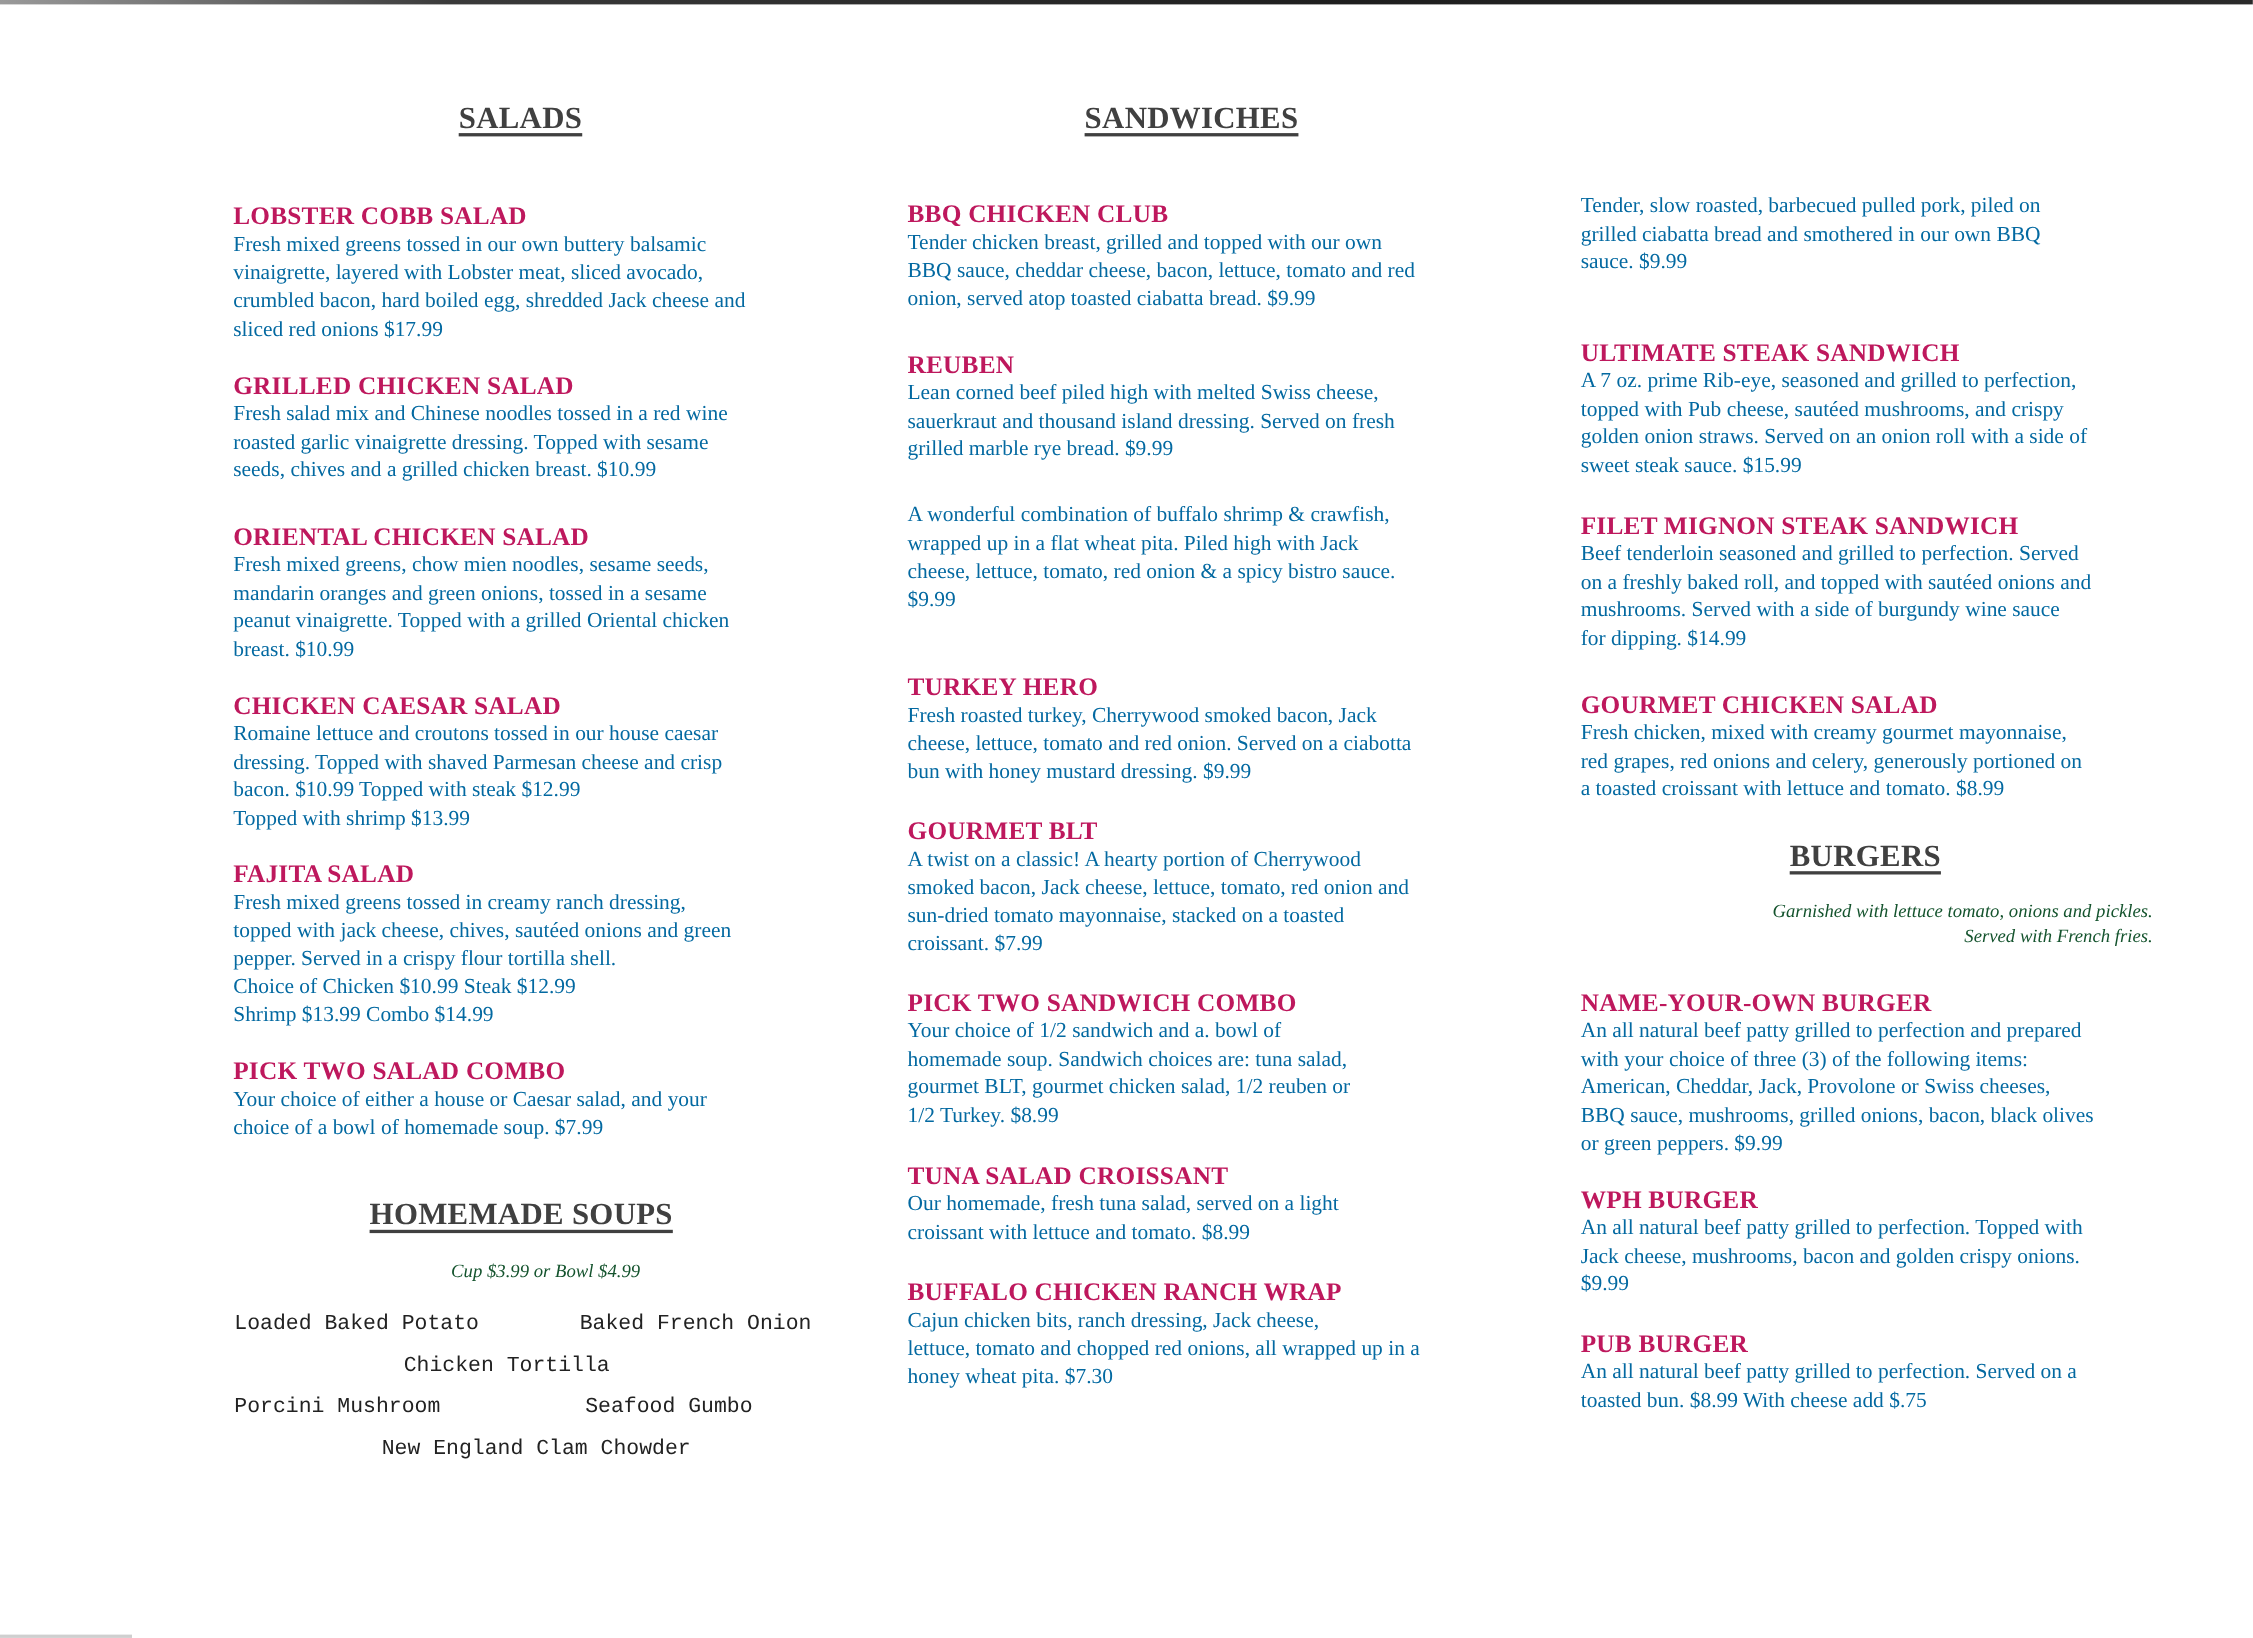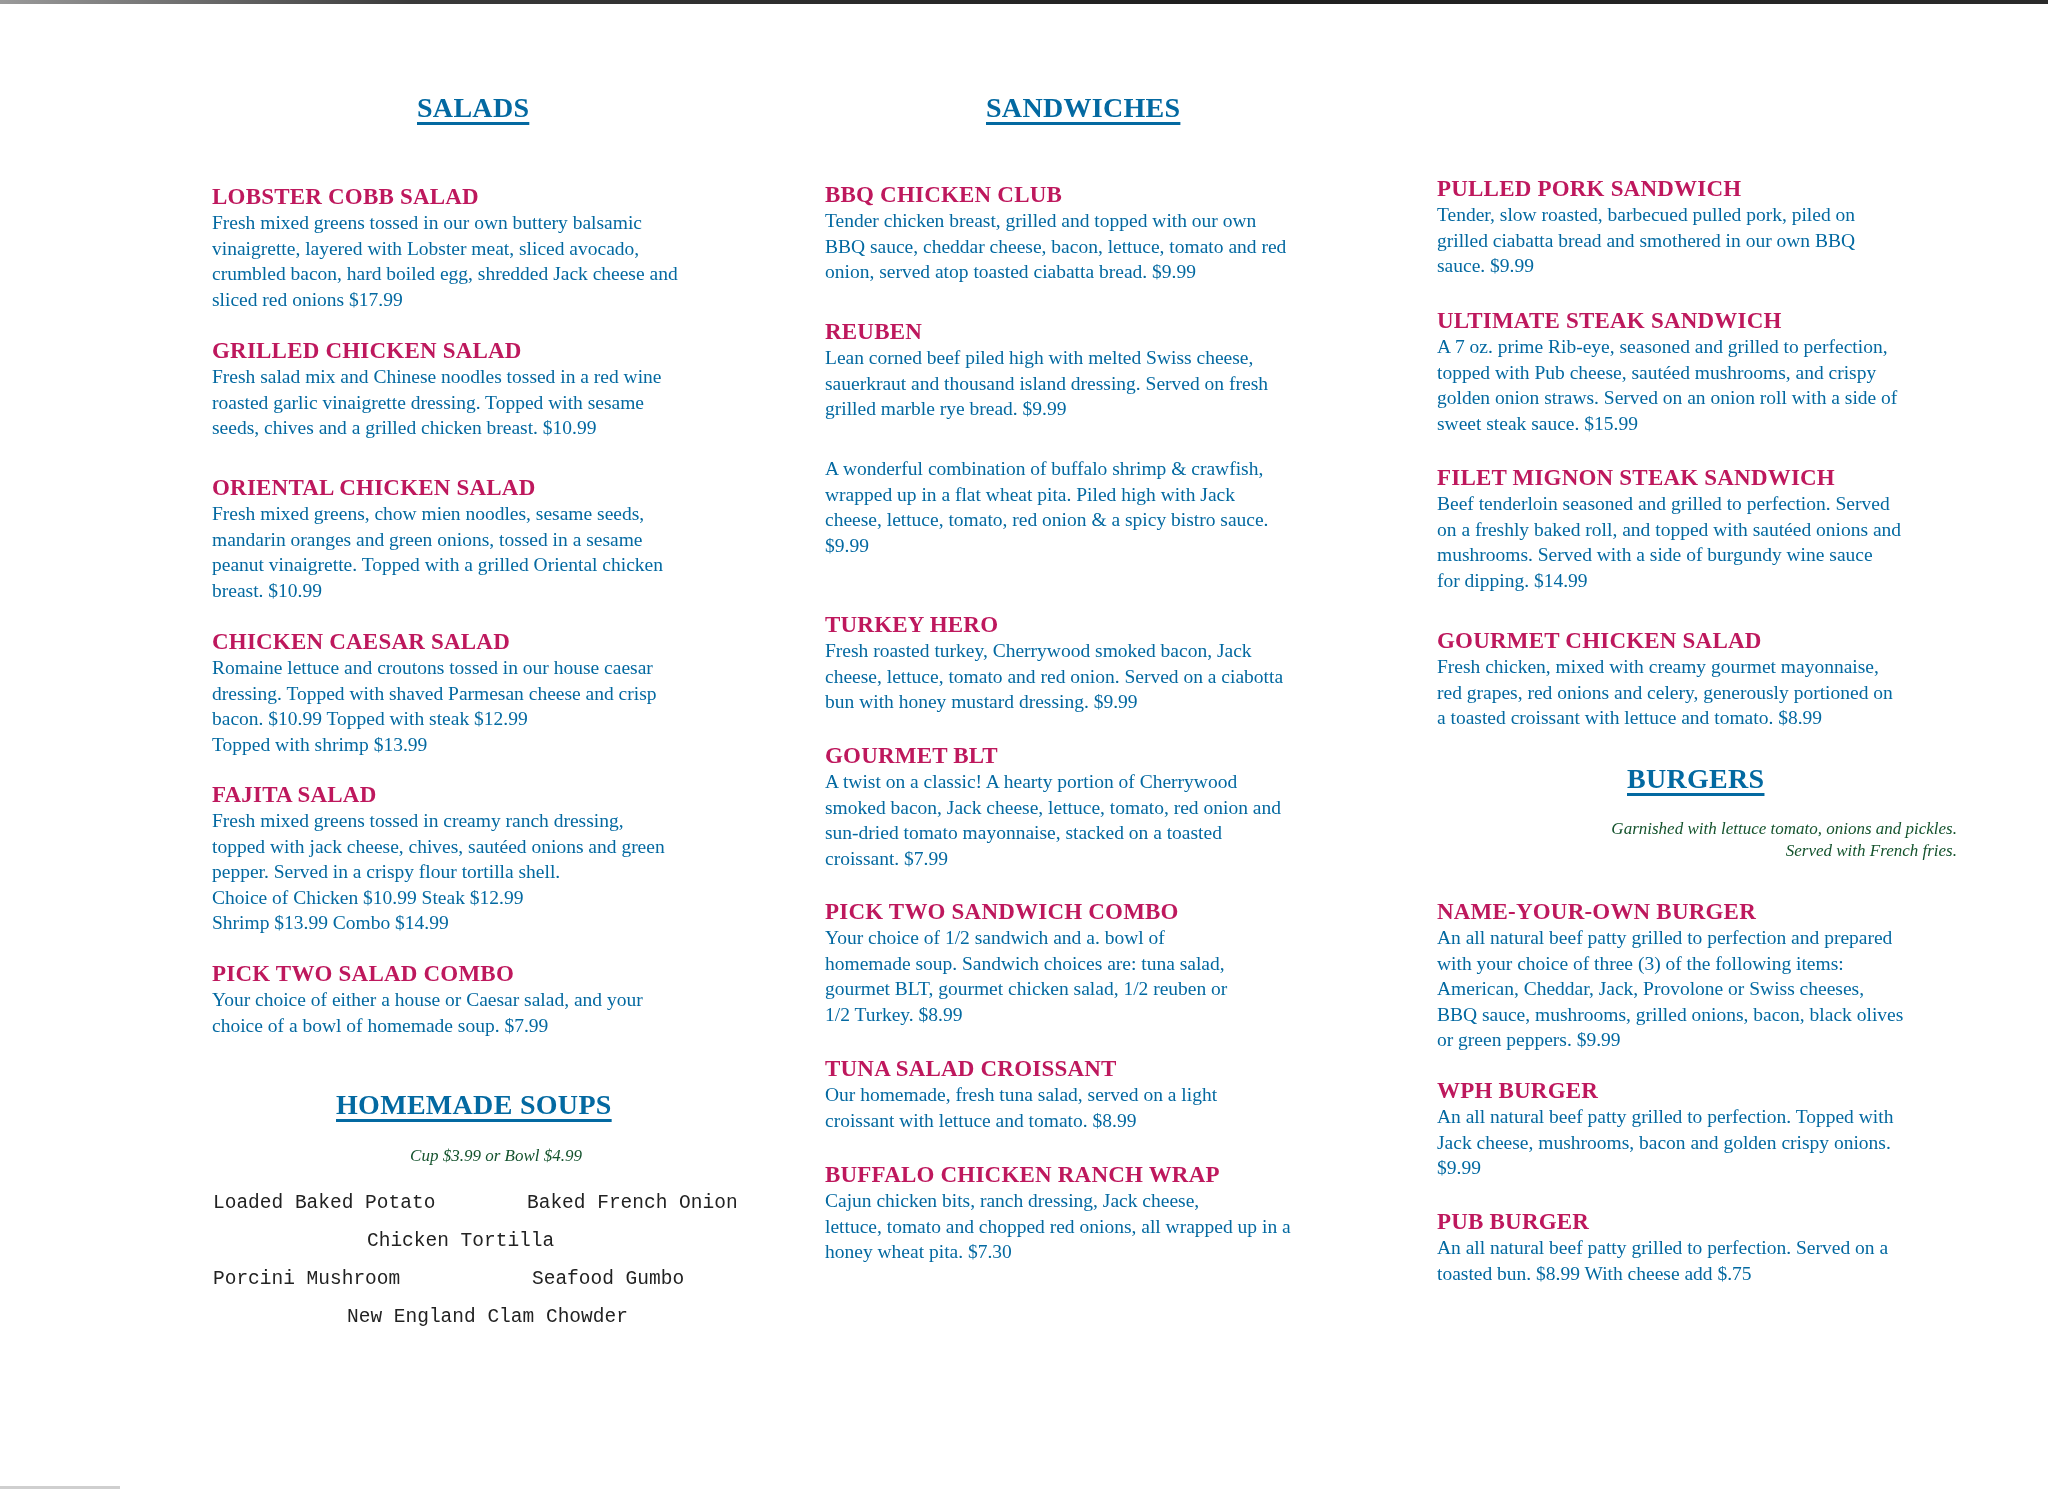--- a/index.html
+++ b/index.html
@@ -9,21 +9,21 @@
     font-family: "Liberation Serif", "DejaVu Serif", serif;
   }
   .scan-top {
     position: absolute; left: 0; top: 0; width: 2048px; height: 4px;
     background: linear-gradient(to right, #9a9a9a 0%, #3a3a3a 20%, #1e1e1e 60%, #2a2a2a 100%);
   }
   .scan-bottom {
     position: absolute; left: 0; bottom: 0; width: 120px; height: 3px; background: #cfcfcf;
   }
   .section-title {
-    position: absolute; font-weight: bold; font-size: 28px; color: #0369a1;
+    position: absolute; font-weight: bold; font-size: 28px; color: #404040;
     text-decoration: underline; text-decoration-thickness: 3px; text-underline-offset: 5px;
     white-space: nowrap; letter-spacing: 0.3px;
   }
   .item { position: absolute; width: 560px; }
   .item-name {
     font-weight: bold; font-size: 23px; line-height: 27px; color: #be185d;
     letter-spacing: 0.2px; white-space: nowrap;
   }
   .item-desc {
     font-size: 19.5px; line-height: 25.5px; color: #0369a1;
@@ -146,21 +146,20 @@
 croissant with lettuce and tomato. $8.99</div>
   </div>
   <div class="item" style="left:825px; top:1161px;">
     <div class="item-name">BUFFALO CHICKEN RANCH WRAP</div>
     <div class="item-desc">Cajun chicken bits, ranch dressing, Jack cheese,
 lettuce, tomato and chopped red onions, all wrapped up in a
 honey wheat pita. $7.30</div>
   </div>
 
   <div class="item" style="left:1437px; top:175px;">
-    <div class="item-name">PULLED PORK SANDWICH</div>
     <div class="item-desc">Tender, slow roasted, barbecued pulled pork, piled on
 grilled ciabatta bread and smothered in our own BBQ
 sauce. $9.99</div>
   </div>
   <div class="item" style="left:1437px; top:307px;">
     <div class="item-name">ULTIMATE STEAK SANDWICH</div>
     <div class="item-desc">A 7 oz. prime Rib-eye, seasoned and grilled to perfection,
 topped with Pub cheese, sautéed mushrooms, and crispy
 golden onion straws.  Served on an onion roll with a side of
 sweet steak sauce. $15.99</div>

